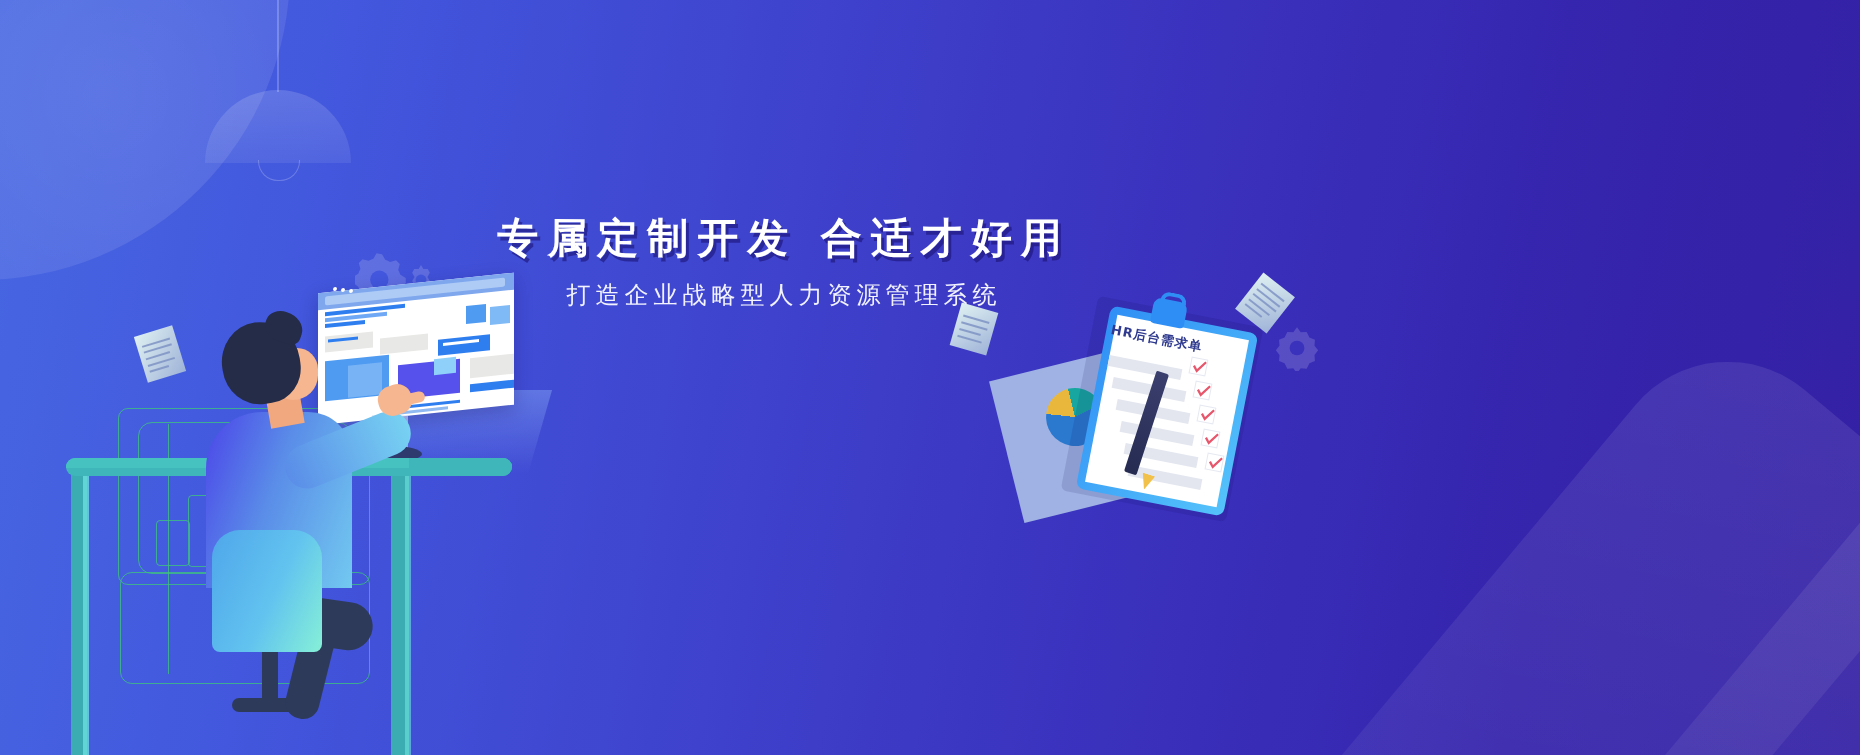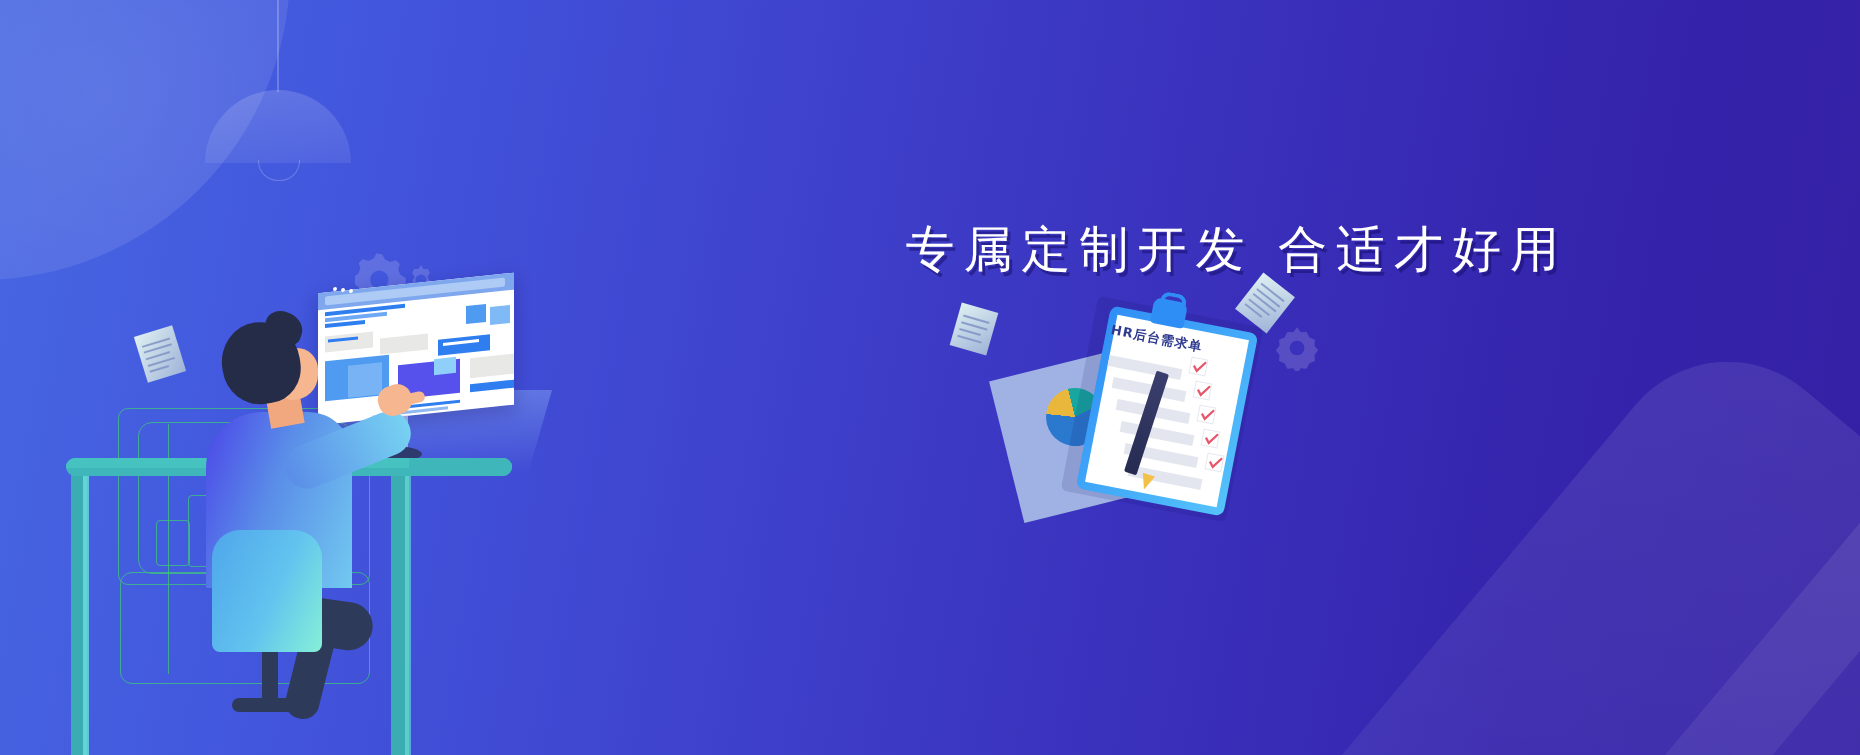--- a/index.html
+++ b/index.html
@@ -40,22 +40,22 @@
   .n3{left:1245px;top:280px;width:40px;height:46px;transform:rotate(38deg);}
 
   
   .gear{position:absolute;color:rgba(255,255,255,.16);}
   .g1{left:355px;top:250px;width:54px;height:54px;}
   .g2{left:404px;top:263px;width:34px;height:34px;}
   .g3{left:1274px;top:325px;width:46px;height:46px;}
 
   
   .headline{
-    position:absolute;left:0;top:184px;width:1568px;text-align:right;
-    font-size:49px;letter-spacing:9px;color:#ffffff;font-weight:400;
+    position:absolute;left:0;top:184px;width:1568px;text-align:center;
+    font-size:41px;letter-spacing:9px;color:#ffffff;font-weight:700;
     text-shadow:3px 4px 0 rgba(23,14,110,.55);
     font-family:"DejaVu Sans","Liberation Sans",sans-serif;
   }
   .subhead{
     position:absolute;left:0;top:255px;width:1568px;text-align:center;
     font-size:24px;letter-spacing:5px;color:#f2f3ff;font-weight:400;
     font-family:"DejaVu Sans","Liberation Sans",sans-serif;
   }
 
   
@@ -214,20 +214,21 @@
       </svg>
   </div>
   <div class="gear g3">
     <svg viewBox="0 0 100 100" width="46" height="46">
         <path fill="currentColor" d="M50 5l8 11 13-1 6 12 12 5-1 13 8 10-8 10 1 13-12 5-6 12-13-1-8 11-8-11-13 1-6-12-12-5 1-13-8-10 8-10-1-13 12-5 6-12 13 1z"></path>
         <circle cx="50" cy="50" r="16" fill="#3a31bd"></circle>
       </svg>
   </div>
 
   <h1 class="headline">专属定制开发  合适才好用</h1>
+  <p class="subhead">打造企业战略型人力资源管理系统</p>
 
   <div class="layer outline o1"></div>
   <div class="layer outline o2"></div>
   <div class="layer outline o3"></div>
   <div class="layer outline o4"></div>
   <div class="layer outline o5"></div>
   <div class="layer outline o6"></div>
 
   <div class="layer screen-beam"></div>
 

